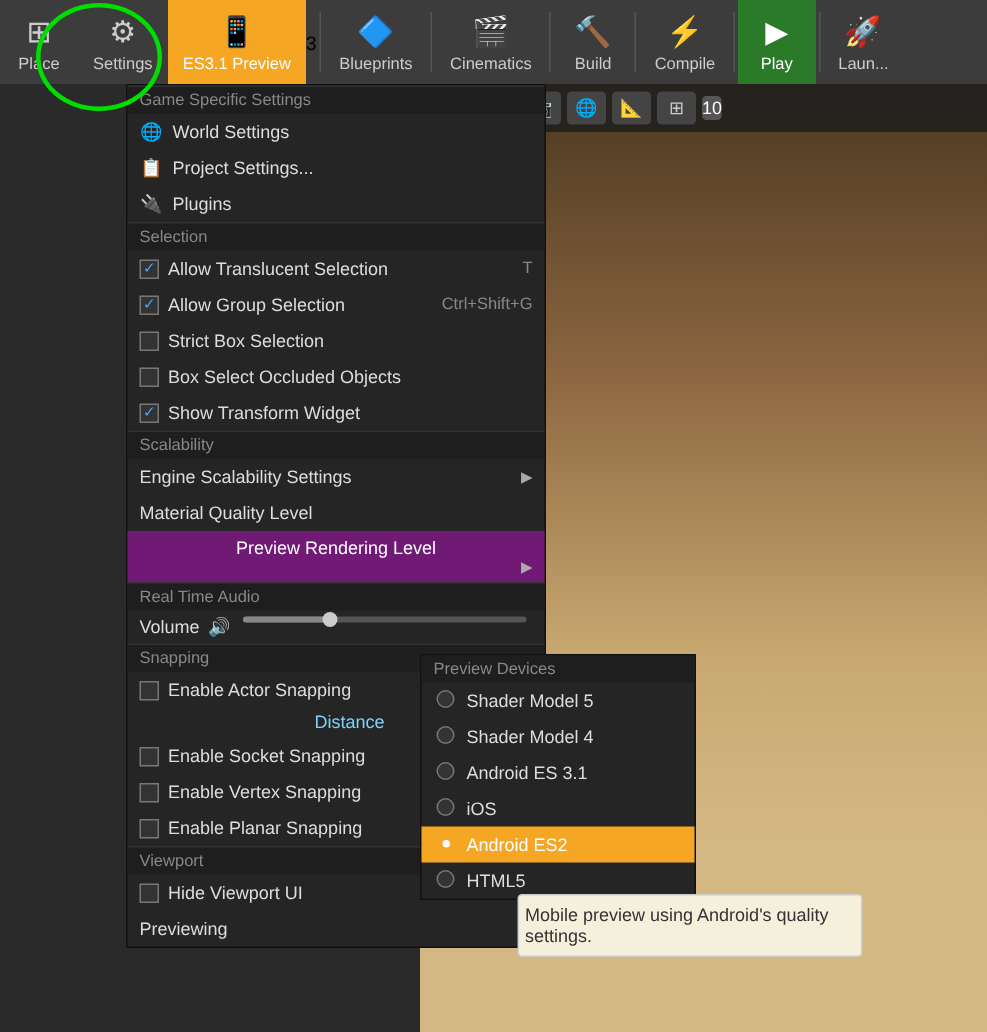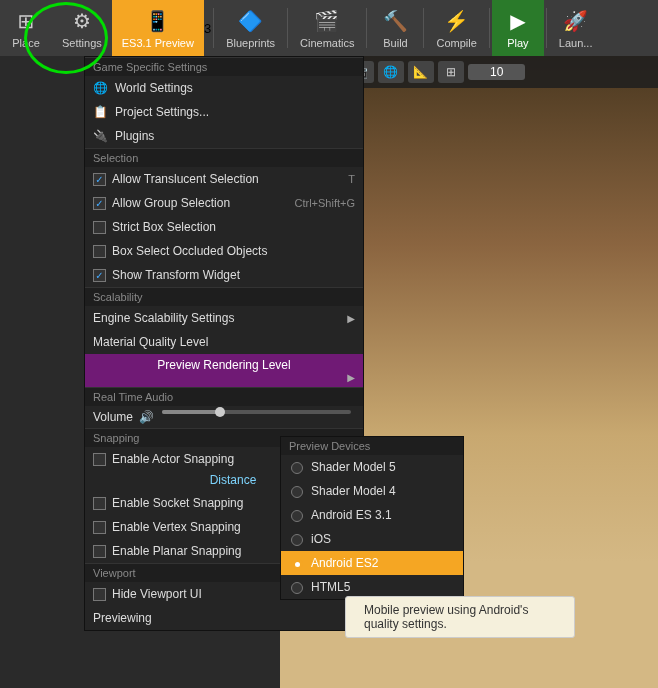--- a/index.html
+++ b/index.html
@@ -231,21 +231,21 @@
       z-index: 60;
     }
     .sub-menu-header {
       background: #1e1e1e;
       color: #888;
       font-size: 11px;
       padding: 3px 8px;
     }
     .sub-menu-item {
       display: flex;
-      align-items: flex-end;
+      align-items: flex-start;
       padding: 5px 10px;
       color: #ddd;
       cursor: pointer;
       font-size: 12px;
     }
     .sub-menu-item.selected { background: #f5a623; color: #fff; }
     .radio {
       width: 12px;
       height: 12px;
       border-radius: 50%;
@@ -267,21 +267,21 @@
     }
 
     
     .tooltip {
       position: absolute;
       left: 345px;
       top: 540px;
       background: #f5f0dc;
       color: #333;
       font-size: 12px;
-      padding: 6px 18px;
+      padding: 6px 4px;
       border: 1px solid #ccc;
       border-radius: 3px;
       max-width: 230px;
       z-index: 70;
     }
 
     
     .viewport-header {
       position: absolute;
       top: 0;
@@ -304,21 +304,21 @@
       align-items: center;
       justify-content: center;
       color: #ccc;
       font-size: 12px;
       cursor: pointer;
     }
     .vp-num {
       background: #555;
       color: #fff;
       font-size: 12px;
-      padding: 1px 22px;
+      padding: 1px 0;
       border-radius: 3px;
     }
   </style>
 </head>
 <body>
 
 <div class="green-circle"></div>
 
 <div class="toolbar">
   <div class="toolbar-btn-wrap">

